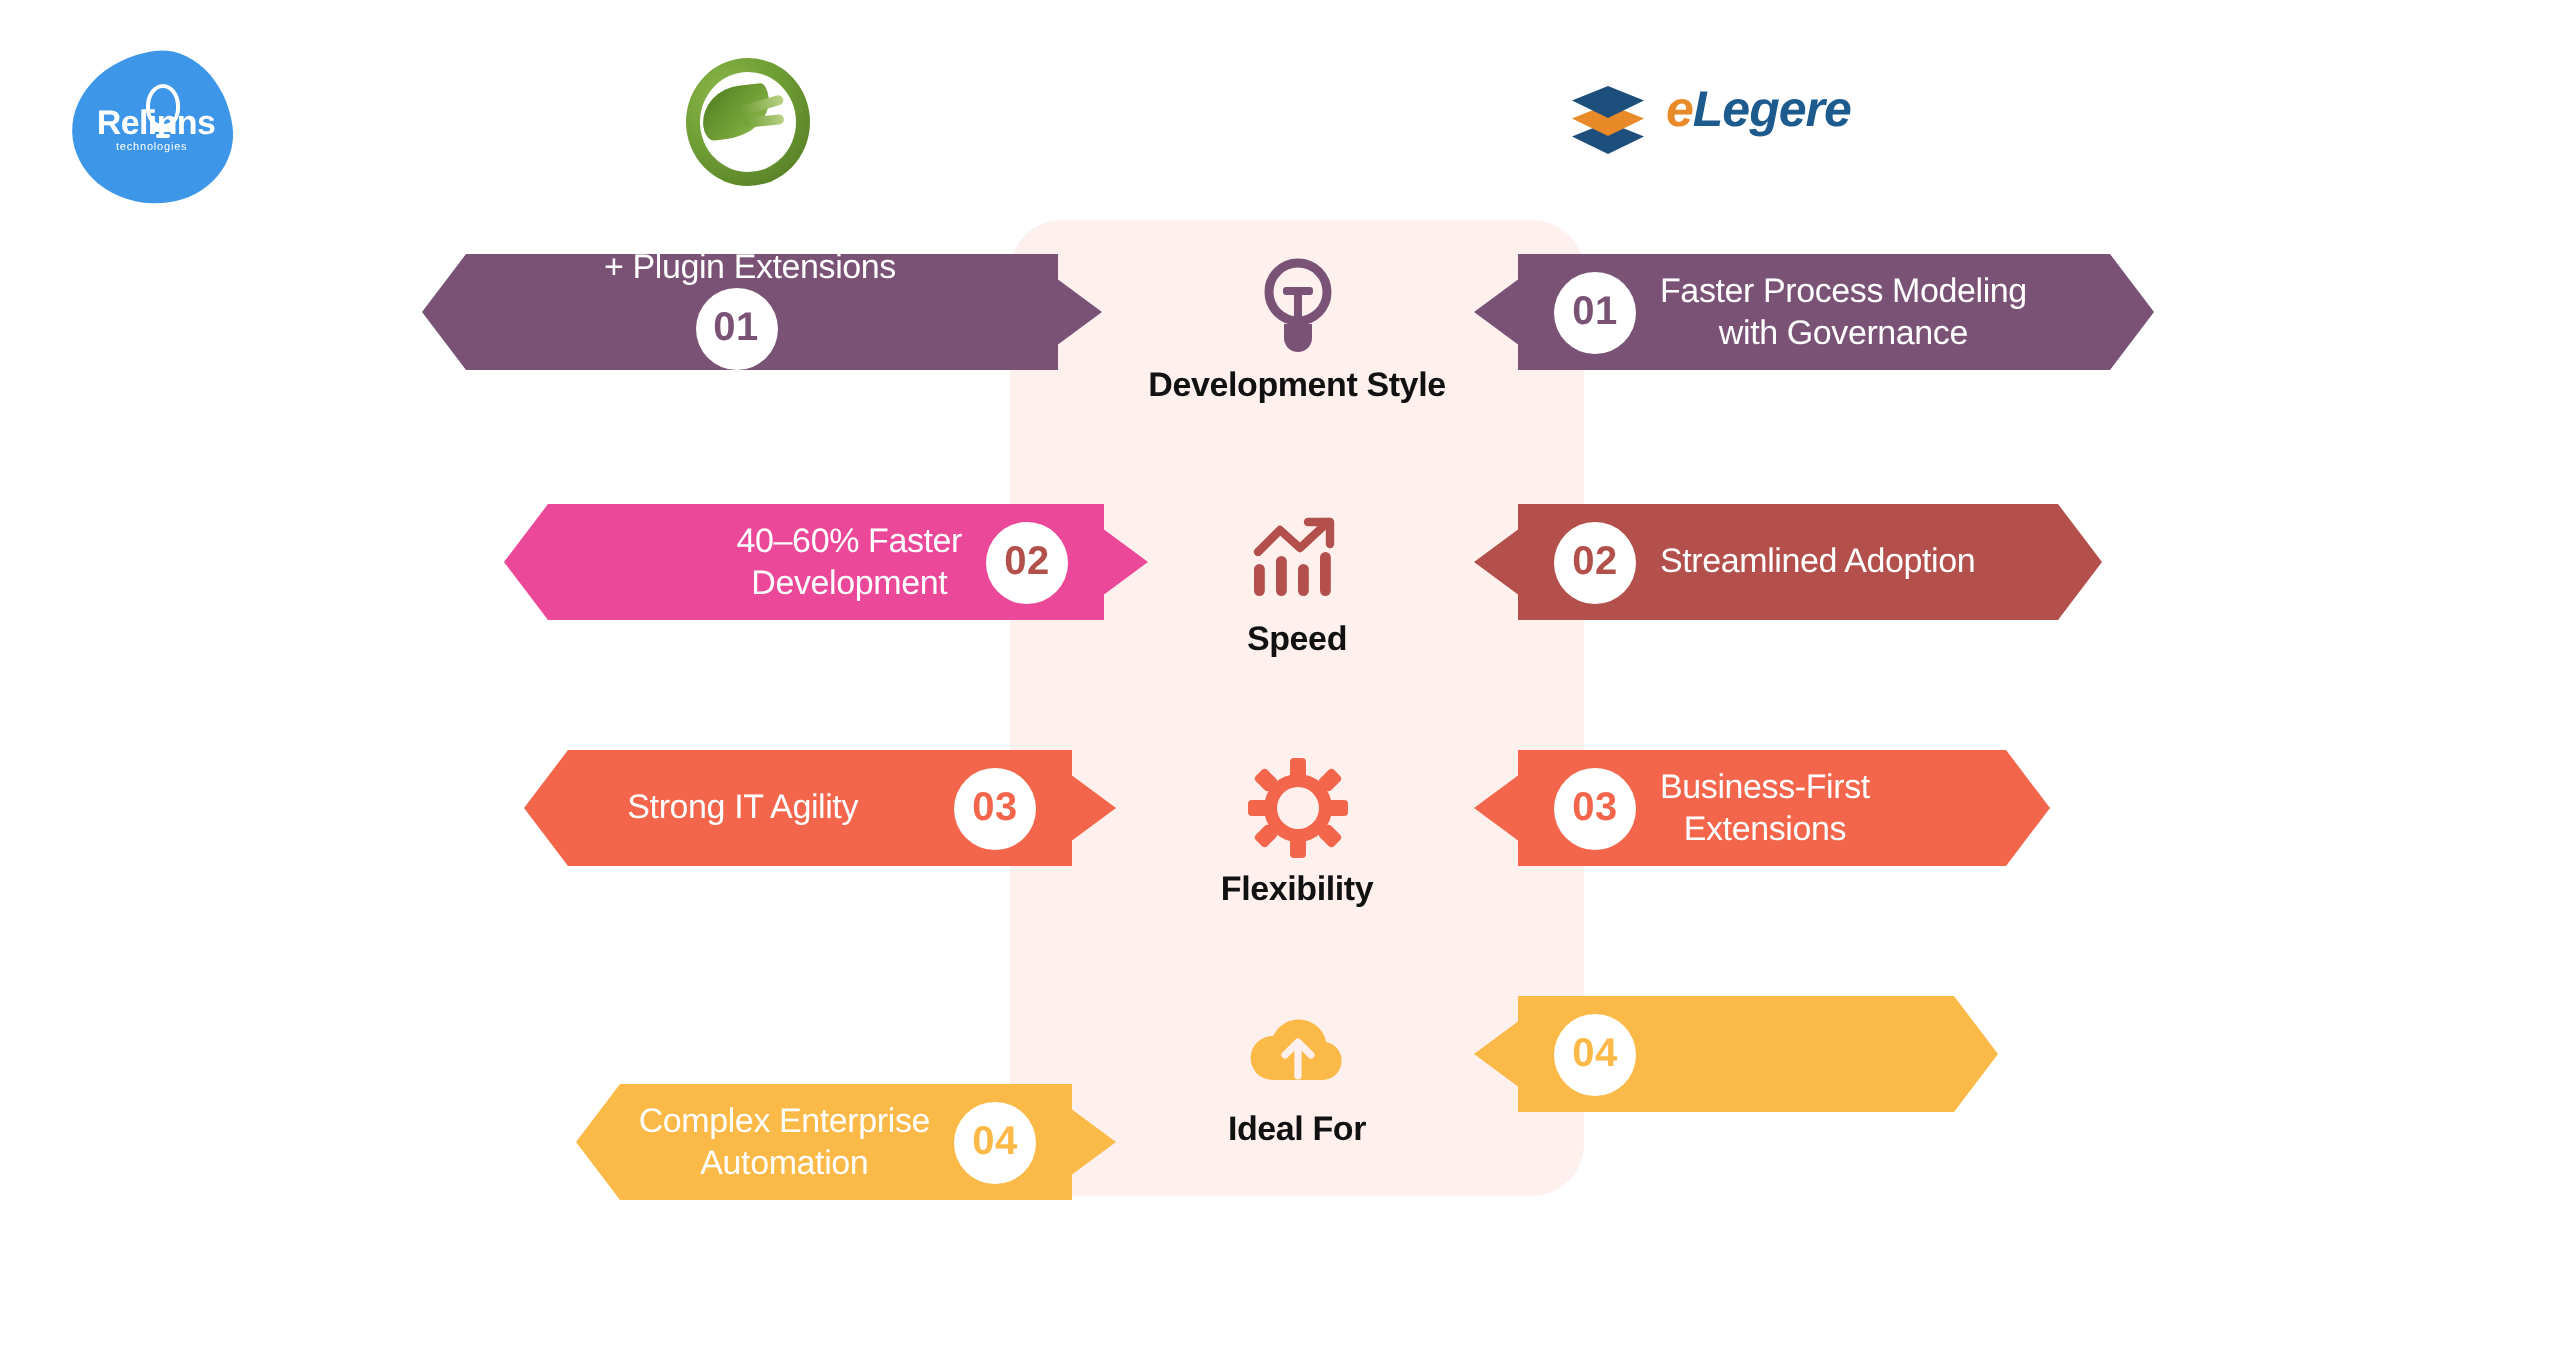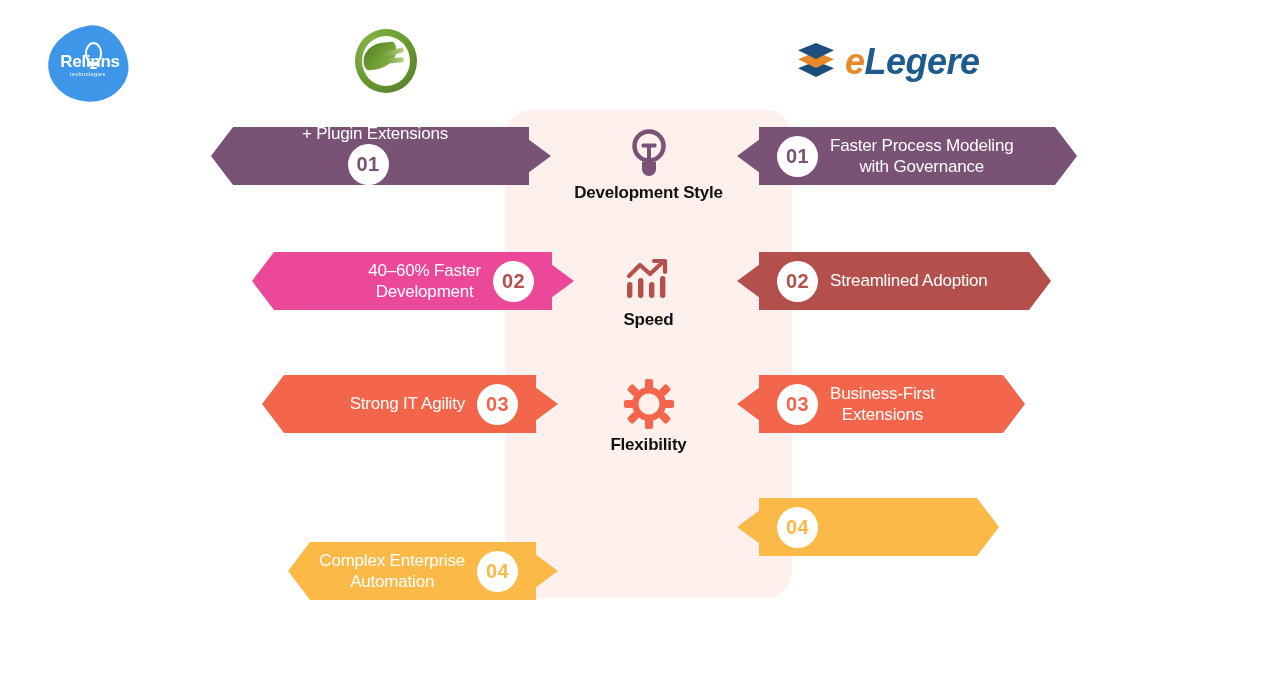--- a/index.html
+++ b/index.html
@@ -5,21 +5,21 @@
   * { box-sizing: border-box; margin: 0; padding: 0; }
   html, body {
     width: 1288px; height: 686px;
     background: #ffffff;
     font-family: "Liberation Sans", sans-serif;
     overflow: hidden;
   }
   .stage { position: relative; width: 1288px; height: 686px; }
 
   
-  .logo-row { position: absolute; top: 0; left: 12px; width: 1115px; height: 120px; }
+  .logo-row { position: absolute; top: 0; left: 0; width: 1115px; height: 120px; }
 
   .logo-relinns { position: absolute; left: 36px; top: 26px; width: 80px; height: 76px; }
   .logo-relinns .blob {
     position: absolute; inset: 0;
     background: #3d96e8;
     border-radius: 58% 42% 46% 54% / 50% 56% 44% 50%;
     transform: rotate(-8deg);
   }
   .logo-relinns .bulb {
     position: absolute; left: 37px; top: 16px; width: 17px; height: 22px;
@@ -73,21 +73,21 @@
     position: absolute; left: 0; width: 36px; height: 16px;
     background: #1d4f7c;
     transform: skewY(0deg);
     clip-path: polygon(50% 0%, 100% 45%, 50% 100%, 0% 45%);
   }
   .logo-elegere .lay.l1 { top: 0px; background: #1d4f7c; }
   .logo-elegere .lay.l2 { top: 9px; background: #e98a28; }
   .logo-elegere .lay.l3 { top: 18px; background: #1d4f7c; }
   .logo-elegere .word {
     position: absolute; left: 47px; top: 1px;
-    font-size: 36px; font-weight: 700; font-style: italic;
+    font-size: 25px; font-weight: 700; font-style: italic;
     color: #1d5b8f; letter-spacing: -0.5px;
   }
   .logo-elegere .word .orange { color: #e98a28; }
 
   
   .center-panel {
     position: absolute; left: 505px; top: 110px;
     width: 287px; height: 488px;
     background: #fdf0ed;
     border-radius: 26px;
@@ -222,35 +222,44 @@
             <rect x="37" y="6" width="8" height="10" rx="2" transform="rotate(45 41 11)"></rect>
             <rect x="5" y="34" width="8" height="10" rx="2" transform="rotate(45 9 39)"></rect>
             <rect x="37" y="34" width="8" height="10" rx="2" transform="rotate(-45 41 39)"></rect>
           </g>
           <circle cx="25" cy="25" r="10.5" fill="#fdf0ed"></circle>
         </svg>
       </div>
       <div class="cap">Flexibility</div>
     </div>
 
+    <div class="center-item ci-4">
+      <div class="ic">
+        <svg width="56" height="44" viewBox="0 0 56 44" aria-hidden="true">
+          <path d="M15 38 a11 11 0 0 1 0.6 -22 a14 14 0 0 1 26.5 3 a9.6 9.6 0 0 1 -1.6 19 z" fill="#fbb947"></path>
+          <path d="M28 36 V20 M21.5 25.5 L28 19 L34.5 25.5" fill="none" stroke="#fdf0ed" stroke-width="3.6" stroke-linecap="round" stroke-linejoin="round"></path>
+        </svg>
+      </div>
+      <div class="cap">Ideal For</div>
+    </div>
   </div>
 
   <div class="bar left" style="left:211px; top:127px; width:340px; background:#7a5275;flex-direction:column;">
     <div class="label">No-Code Prototyping
 + Plugin Extensions</div>
     <div class="badge" style="color:#7a5275;">01</div>
   </div>
 
   <div class="bar left" style="left:252px; top:252px; width:322px; background:#ec4899;">
     <div class="label">40–60% Faster
 Development</div>
     <div class="badge" style="color:#b4504c;">02</div>
   </div>
 
-  <div class="bar left" style="left:262px; top:375px; width:296px; background:#f4664c;">
+  <div class="bar left" style="left:262px; top:375px; width:296px; background:#f4664c;gap:36px;">
     <div class="label">Strong IT Agility</div>
     <div class="badge" style="color:#f4664c;">03</div>
   </div>
 
   <div class="bar left" style="left:288px; top:498px; width:270px; background:#fbb947;margin-top:44px;">
     <div class="label">Complex Enterprise
 Automation</div>
     <div class="badge" style="color:#fbb947;">04</div>
   </div>
 

